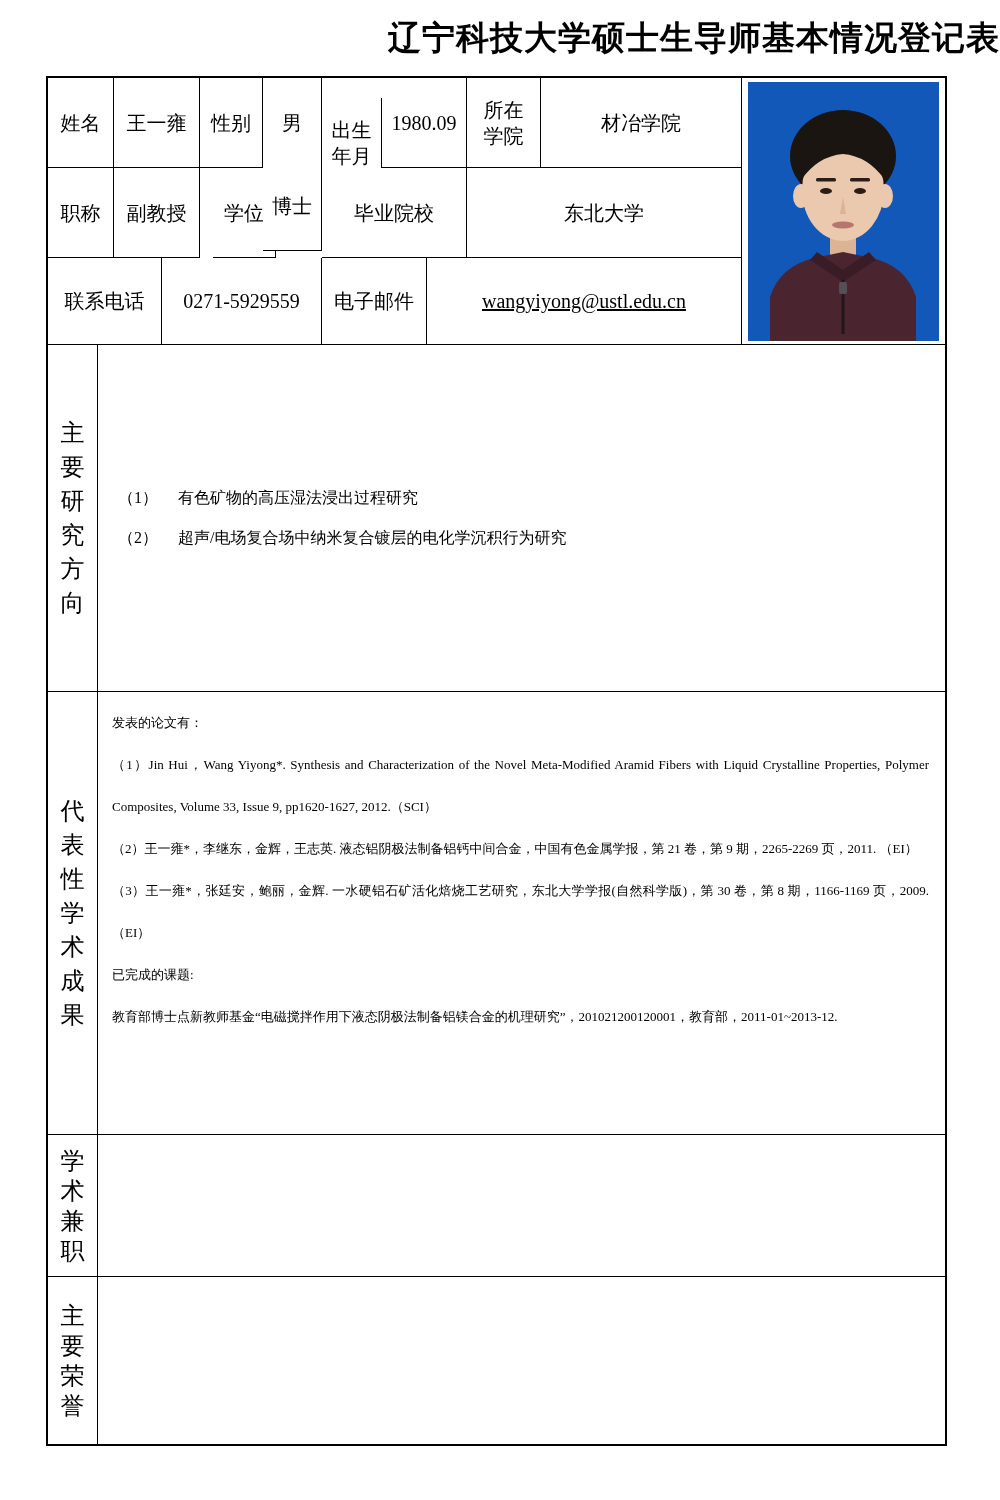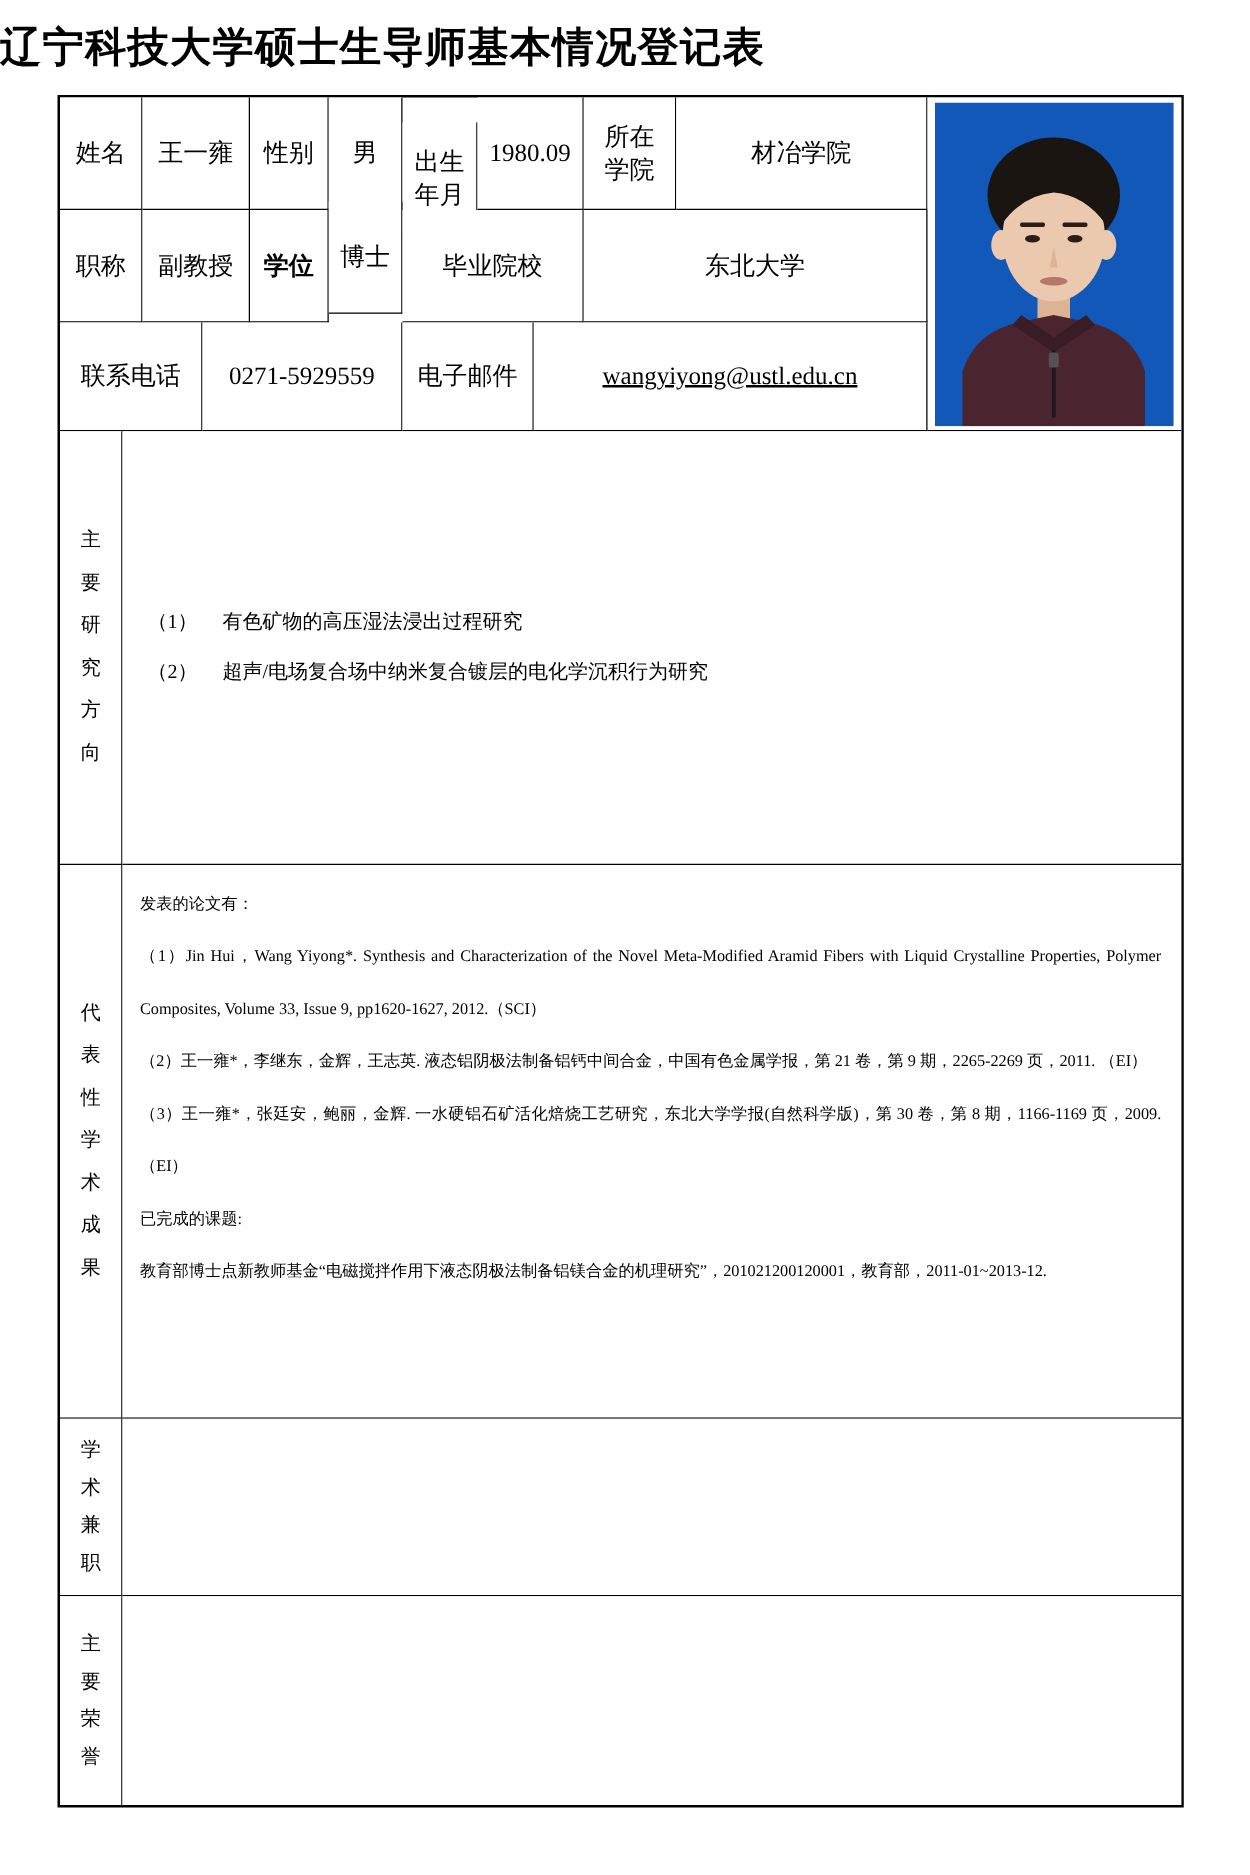--- a/index.html
+++ b/index.html
@@ -3,39 +3,39 @@
 <meta charset="utf-8">
 <style>
   html,body { margin:0; padding:0; background:#ffffff; }
   .page {
     position:relative; width:1000px; height:1500px; background:#fff;
     font-family:"Liberation Serif","DejaVu Serif",serif; color:#000;
     overflow:hidden;
   }
   .doc-title {
     position:absolute; top:16px; left:0; width:100%;
-    text-align:left; font-size:33px; font-weight:bold; letter-spacing:1px;
+    text-align:right; font-size:33px; font-weight:bold; letter-spacing:1px;
   }
   .tbl {
     position:absolute; left:46px; top:76px; width:901px; height:1370px;
     border:2px solid #000; box-sizing:border-box;
   }
   .cell {
     position:absolute; box-sizing:border-box;
     border-right:1px solid #000; border-bottom:1px solid #000;
     display:flex; align-items:center; justify-content:center;
     font-size:20px; line-height:26px; text-align:center; background:#fff;
   }
   .no-r { border-right:none; }
   .no-b { border-bottom:none; }
   .narrow2 { width:48px; flex-wrap:wrap; }
   .vcell { align-items:center; justify-content:center; }
   .vlabel {
     width:24px; word-break:break-all; text-align:center;
-    font-size:16px;
+    font-size:24px;
   }
   .lh34 { line-height:34px; }
   .lh30 { line-height:30px; }
   .content { justify-content:flex-start; align-items:center; text-align:left; }
   .research-lines { padding-left:20px; }
   .research-lines .rline { white-space:pre-wrap; line-height:40px; font-size:16px; }
   .ach {
     display:block; padding:10px 16px 0 14px; text-align:left;
   }
   .ach-p { font-size:13px; line-height:42px; text-align:justify; margin:0; }
@@ -94,21 +94,21 @@
 
         <path d="M62,178 L95,200 L128,178 L121,170 L95,188 L69,170 Z" fill="#3a1c27"></path>
 
         <rect x="93.5" y="198" width="3" height="54" fill="#20161b"></rect>
         <rect x="91" y="200" width="8" height="12" rx="2" fill="#555055"></rect>
       </svg>
     </div>
 
     <div class="cell" style="left:0;top:90px;width:66px;height:90px;">职称</div>
     <div class="cell" style="left:66px;top:90px;width:86px;height:90px;">副教授</div>
-    <div class="cell" style="left:152px;top:90px;width:63px;height:90px;font-weight:bold;">学位</div>
+    <div class="cell" style="left:165px;top:90px;width:63px;height:90px;">学位</div>
     <div class="cell" style="left:215px;top:83px;width:59px;height:90px;">博士</div>
     <div class="cell" style="left:274px;top:90px;width:145px;height:90px;">毕业院校</div>
     <div class="cell" style="left:419px;top:90px;width:275px;height:90px;">东北大学</div>
 
     <div class="cell" style="left:0;top:180px;width:114px;height:87px;">联系电话</div>
     <div class="cell" style="left:114px;top:180px;width:160px;height:87px;">0271-5929559</div>
     <div class="cell" style="left:274px;top:180px;width:105px;height:87px;">电子邮件</div>
     <div class="cell" style="left:379px;top:180px;width:315px;height:87px;">
       <span class="email-link">wangyiyong@ustl.edu.cn</span>
     </div>

